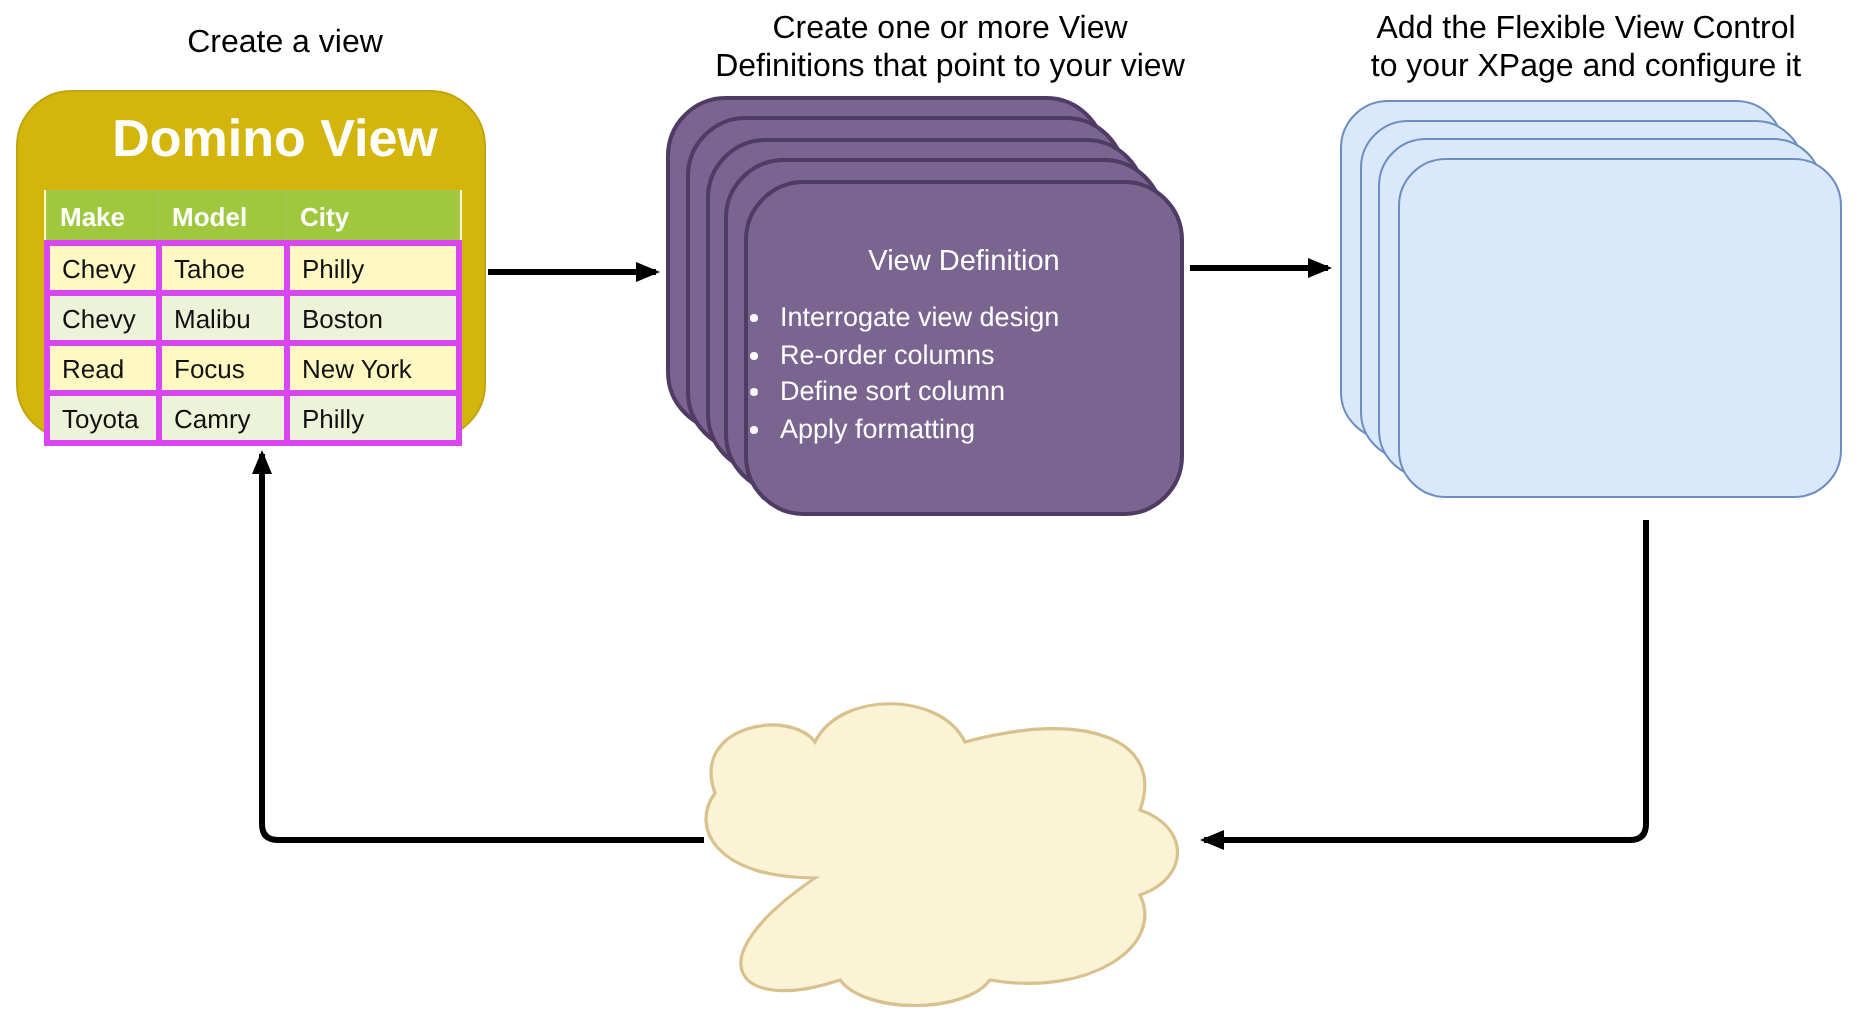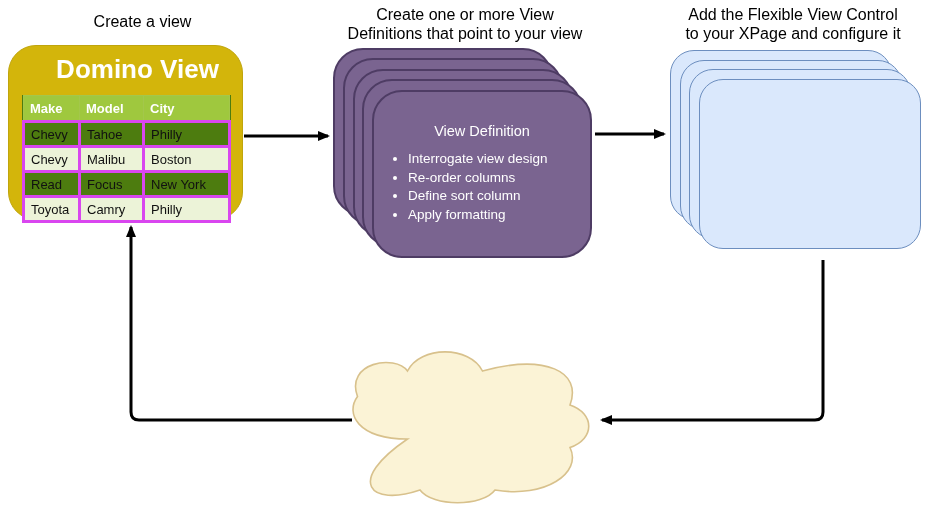--- a/index.html
+++ b/index.html
@@ -5,36 +5,36 @@
   html,body { margin:0; padding:0; background:#ffffff; }
   .canvas {
     position:relative; width:936px; height:514px; background:#ffffff;
     font-family:"Liberation Sans", sans-serif; overflow:hidden;
   }
   .heading {
     position:absolute; text-align:center; color:#000;
     font-size:16px; line-height:19px;
   }
   .heading-1 { left:25px;  top:12px; width:235px; }
-  .heading-2 { left:317px; top:5px;  width:296px; }
+  .heading-2 { left:327px; top:5px;  width:296px; }
   .heading-3 { left:648px; top:5px;  width:290px; }
 
   
   .domino-box {
     position:absolute; left:8px; top:45px; width:235px; height:175px;
     background:#d3b50b; border:1px solid #c0a50c; border-radius:28px;
     box-sizing:border-box;
   }
   .domino-title {
     margin-top:8px; text-align:center; color:#ffffff;
     font-size:26px; font-weight:bold;padding-left:24px;
   }
   .domino-table {
     position:absolute; left:13px; top:49px; width:206px;
-    border-collapse:collapse; background:#4d7c0f; font-size:13px;
+    border-collapse:collapse; background:#fef9c3; font-size:13px;
     table-layout:fixed;
   }
   .domino-table th {
     background:#9fc83e; color:#ffffff; font-weight:bold; text-align:left;
     padding:5px 6px 4px 6px; border:1px solid #a3c74b; font-size:13px;
   }
   .domino-table td {
     padding:4px 6px 3px 6px; border:3px solid #d946ef; color:#111111;
     white-space:nowrap; overflow:hidden;
   }
@@ -51,21 +51,21 @@
   }
   .pcard:nth-child(1){ left:0;  top:0;  }
   .pcard:nth-child(2){ left:10px; top:10px; }
   .pcard:nth-child(3){ left:20px; top:21px; }
   .pcard:nth-child(4){ left:29px; top:31px; }
   .pcard:nth-child(5){ left:39px; top:42px; }
   .pcard-title {
     margin-top:31px; text-align:center; color:#ffffff; font-size:14.5px;
   }
   .pcard ul {
-    margin:11px 0 0 0; padding:0 6px 0 34px; color:#ffffff;
+    margin:11px 0 0 0; padding:0 6px 0 16px; color:#ffffff;
     font-size:13.5px; line-height:18.5px;
   }
 
   .bcard {
     position:absolute; width:222px; height:170px; box-sizing:border-box;
     background:#dae8fc; border:1.5px solid #6c8ebf; border-radius:24px;
   }
   .bcard:nth-child(1){ left:0;  top:0;  }
   .bcard:nth-child(2){ left:10px; top:10px; }
   .bcard:nth-child(3){ left:19px; top:19px; }

